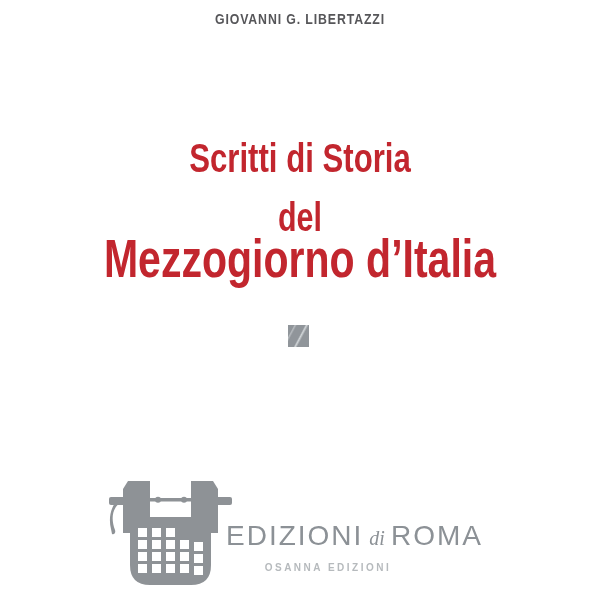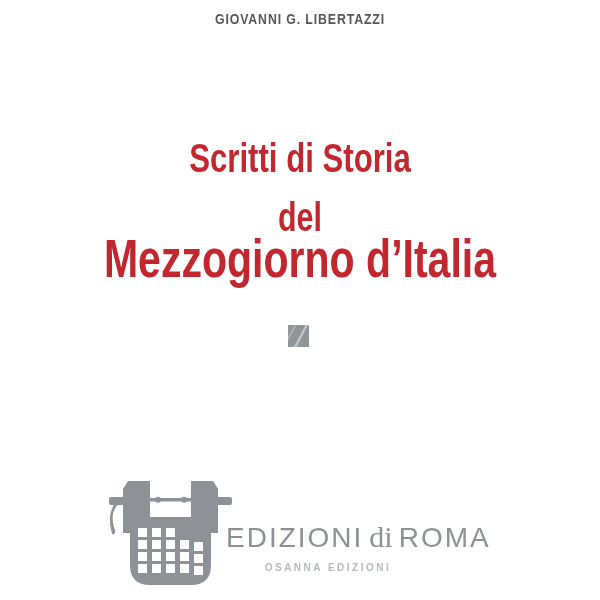--- a/index.html
+++ b/index.html
@@ -31,22 +31,22 @@
       linear-gradient(118deg, rgba(255,255,255,0) 18%, rgba(210,214,217,.6) 22%, rgba(255,255,255,0) 28%);
   }
   
   .typewriter{position:absolute;left:108px;top:477px;width:125px;height:109px;}
   .wordmark{
     position:absolute;left:226px;top:522px;white-space:nowrap;
     color:#8c9196;font-size:28px;font-weight:400;letter-spacing:2px;line-height:1;
   }
   .wordmark .caps{font-family:"Liberation Sans",sans-serif;}
   .wordmark .di{
-    font-family:"Liberation Serif",serif;font-weight:400;
-    letter-spacing:0;font-size:30px;padding:0 6px;
+    font-family:"Liberation Serif",serif;font-style:italic;font-weight:400;
+    letter-spacing:0;font-size:20px;padding:0 6px;
   }
   .imprint{
     position:absolute;top:562px;left:0;width:600px;text-align:center;
     font-size:10px;font-weight:700;letter-spacing:2.5px;color:#b6babd;
     white-space:nowrap;
     margin-left:28px;
   }
 </style>
 </head>
 <body>

